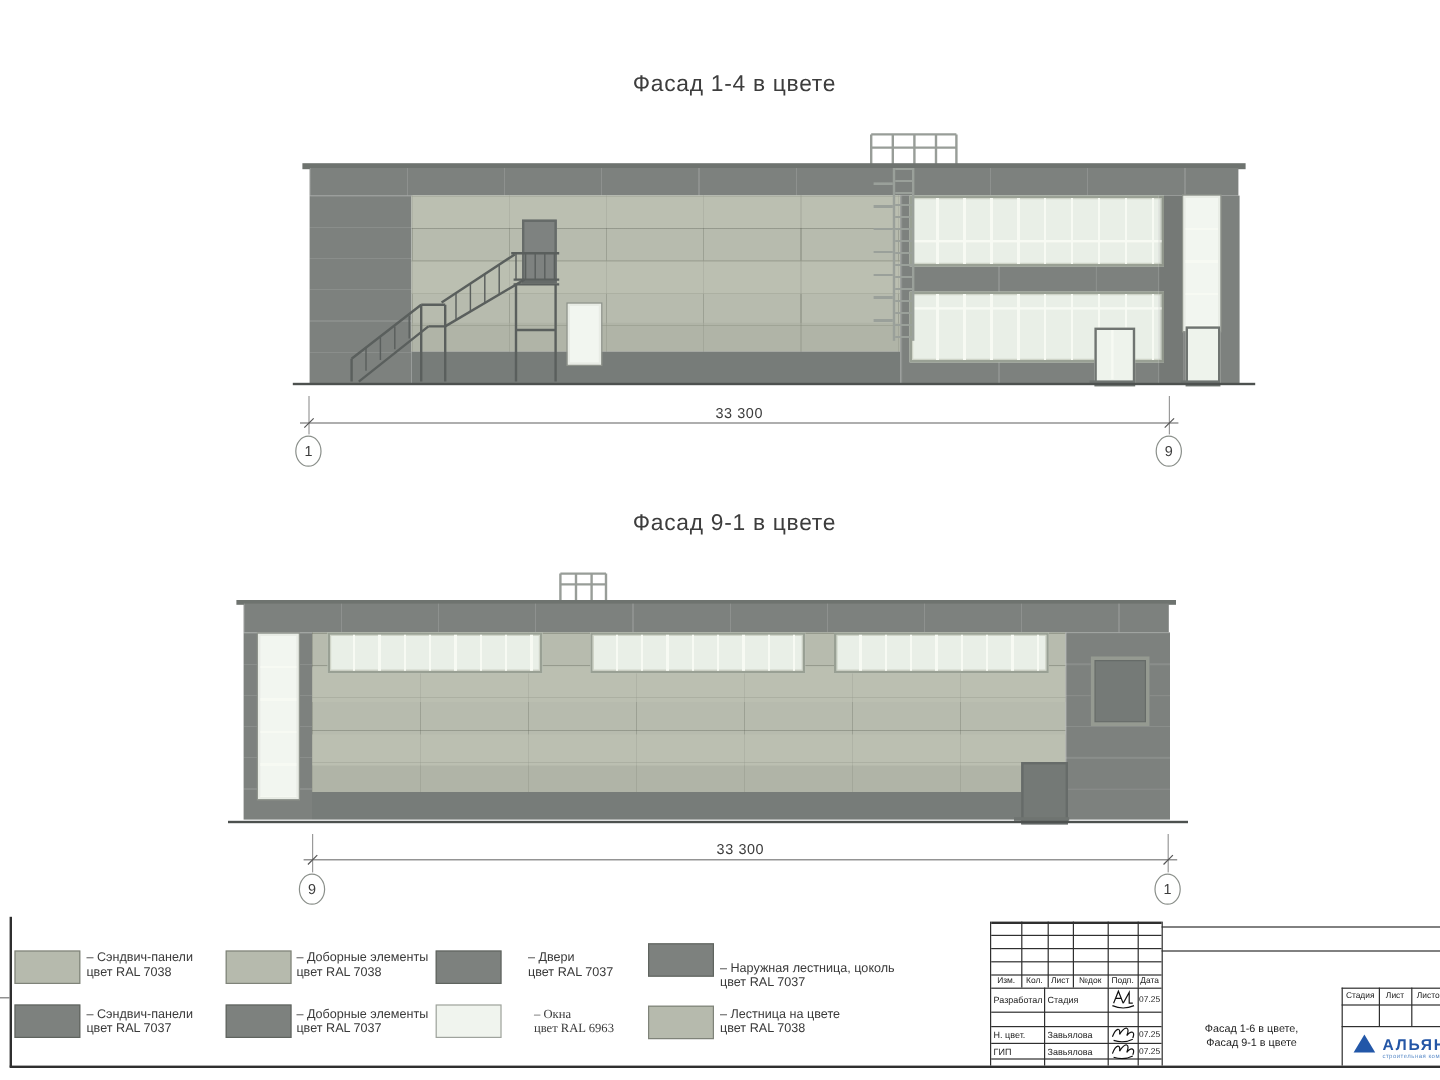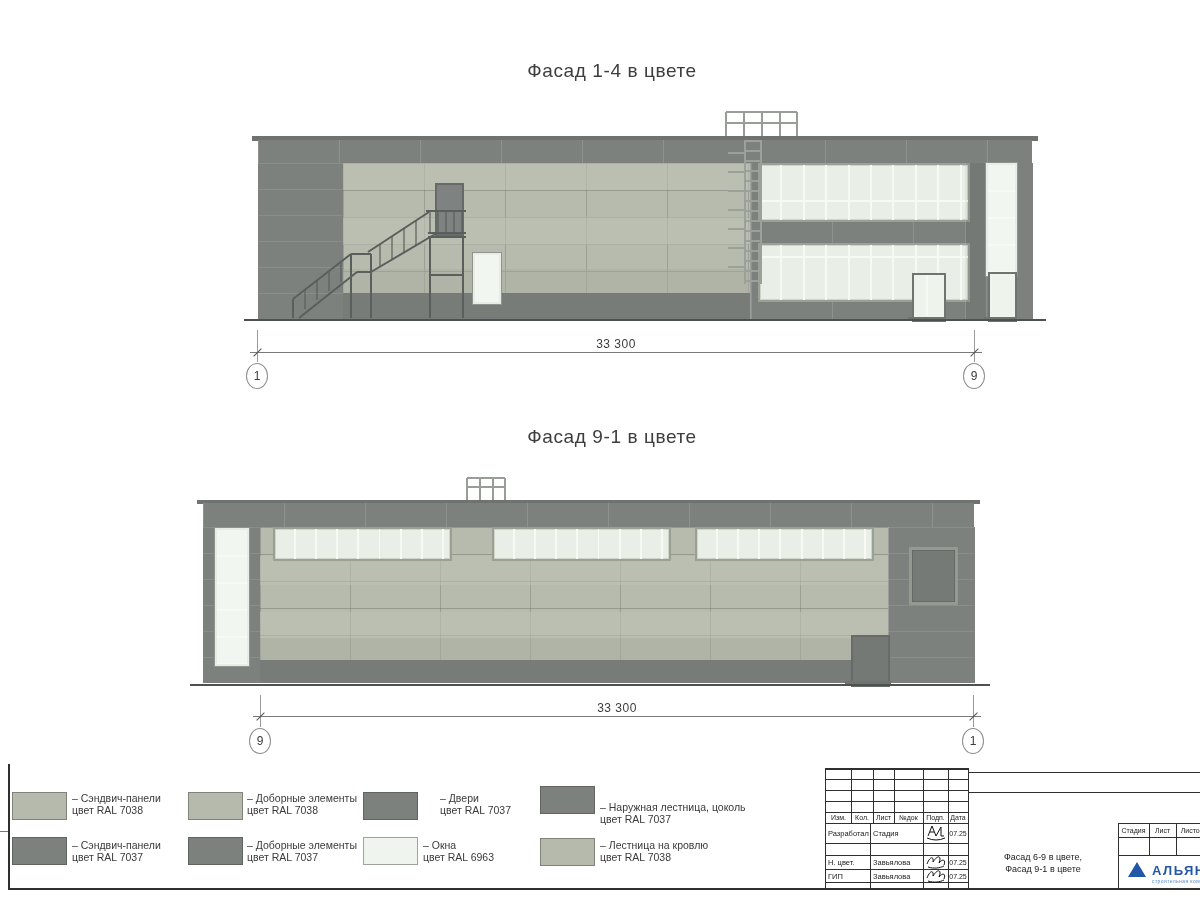--- a/index.html
+++ b/index.html
@@ -201,26 +201,26 @@
   <div class="a legtxt" style="left:72px;top:60px;"><span>– Сэндвич-панели</span><br><span>цвет RAL 7037</span></div>
 
   <div class="a sw" style="left: 188px; top: 12px; background: rgb(182, 186, 173);"></div>
   <div class="a legtxt" style="left:247px;top:13px;"><span>– Доборные элементы</span><br><span>цвет RAL 7038</span></div>
   <div class="a sw" style="left: 188px; top: 57px; background: rgb(125, 129, 126);"></div>
   <div class="a legtxt" style="left:247px;top:60px;"><span>– Доборные элементы</span><br><span>цвет RAL 7037</span></div>
 
   <div class="a sw" style="left: 363px; top: 12px; background: rgb(125, 129, 126);"></div>
   <div class="a legtxt" style="left:440px;top:13px;"><span>– Двери</span><br><span>цвет RAL 7037</span></div>
   <div class="a sw" style="left: 363px; top: 57px; background: rgb(240, 244, 238);"></div>
-  <div class="a legtxt" style="left:423px;top:60px;"><span>– Окна</span><br><span>цвет RAL 6963</span></div>
+  <div class="a legtxt" style="left:445px;top:60px;font-family:Liberation Serif, serif;"><span>– Окна</span><br><span>цвет RAL 6963</span></div>
 
   <div class="a sw" style="left: 540px; top: 6px; background: rgb(125, 129, 126);"></div>
   <div class="a legtxt" style="left:600px;top:22px;"><span>– Наружная лестница, цоколь</span><br><span>цвет RAL 7037</span></div>
   <div class="a sw" style="left: 540px; top: 58px; background: rgb(182, 186, 173);"></div>
-  <div class="a legtxt" style="left:600px;top:60px;"><span>– Лестница на кровлю</span><br><span>цвет RAL 7038</span></div>
+  <div class="a legtxt" style="left:600px;top:60px;"><span>– Лестница на цвете</span><br><span>цвет RAL 7038</span></div>
 </div>
 
 <div class="a" style="left:825px;top:768px;width:375px;height:120px;border-left:1.5px solid #2f2f2f;">
 
   <div class="a tb-line" style="left:0;top:0;width:142px;height:1.5px;"></div>
   <div class="a tb-line" style="left:142px;top:4px;width:233px;height:1px;"></div>
   <div class="a tb-line" style="left:142px;top:24px;width:233px;height:1px;"></div>
 
   <div class="a tb-line" style="left:0;top:11px;width:142px;height:1px;"></div>
   <div class="a tb-line" style="left:0;top:22px;width:142px;height:1px;"></div>
@@ -274,21 +274,21 @@
   <div class="a tb-txt tb-left" style="left:45px;top:102px;width:50px;height:12px;font-size:7.5px;">Завьялова</div>
   <svg class="a" style="left:99px;top:101px;" width="22" height="14">
       <g stroke="#111" stroke-width="1" fill="none">
         <path d="M2 9 c3 -8 7 -8 6 -2 c5 -8 9 -6 6 1 c4 -5 7 -3 5 2"></path>
         <path d="M3 12 c6 2 12 1 16 -1"></path>
       </g>
     </svg>
   <div class="a tb-txt" style="left:122px;top:102px;width:20px;height:12px;">07.25</div>
 
   <div class="a doct" style="left:142px;top:84px;width:150px;">
-    <span>Фасад 6-9 в цвете,</span><br>
+    <span>Фасад 1-6 в цвете,</span><br>
     <span>Фасад 9-1 в цвете</span>
   </div>
 
   <div class="a tb-line" style="left:292px;top:55px;width:83px;height:1px;"></div>
   <div class="a tb-line" style="left:292px;top:69px;width:83px;height:1px;"></div>
   <div class="a tb-line" style="left:292px;top:87px;width:83px;height:1px;"></div>
   <div class="a tb-line" style="left:292px;top:55px;width:1px;height:65px;"></div>
   <div class="a tb-line" style="left:323px;top:55px;width:1px;height:32px;"></div>
   <div class="a tb-line" style="left:350px;top:55px;width:1px;height:32px;"></div>
   <div class="a tb-txt" style="left:292px;top:56px;width:31px;height:12px;">Стадия</div>

